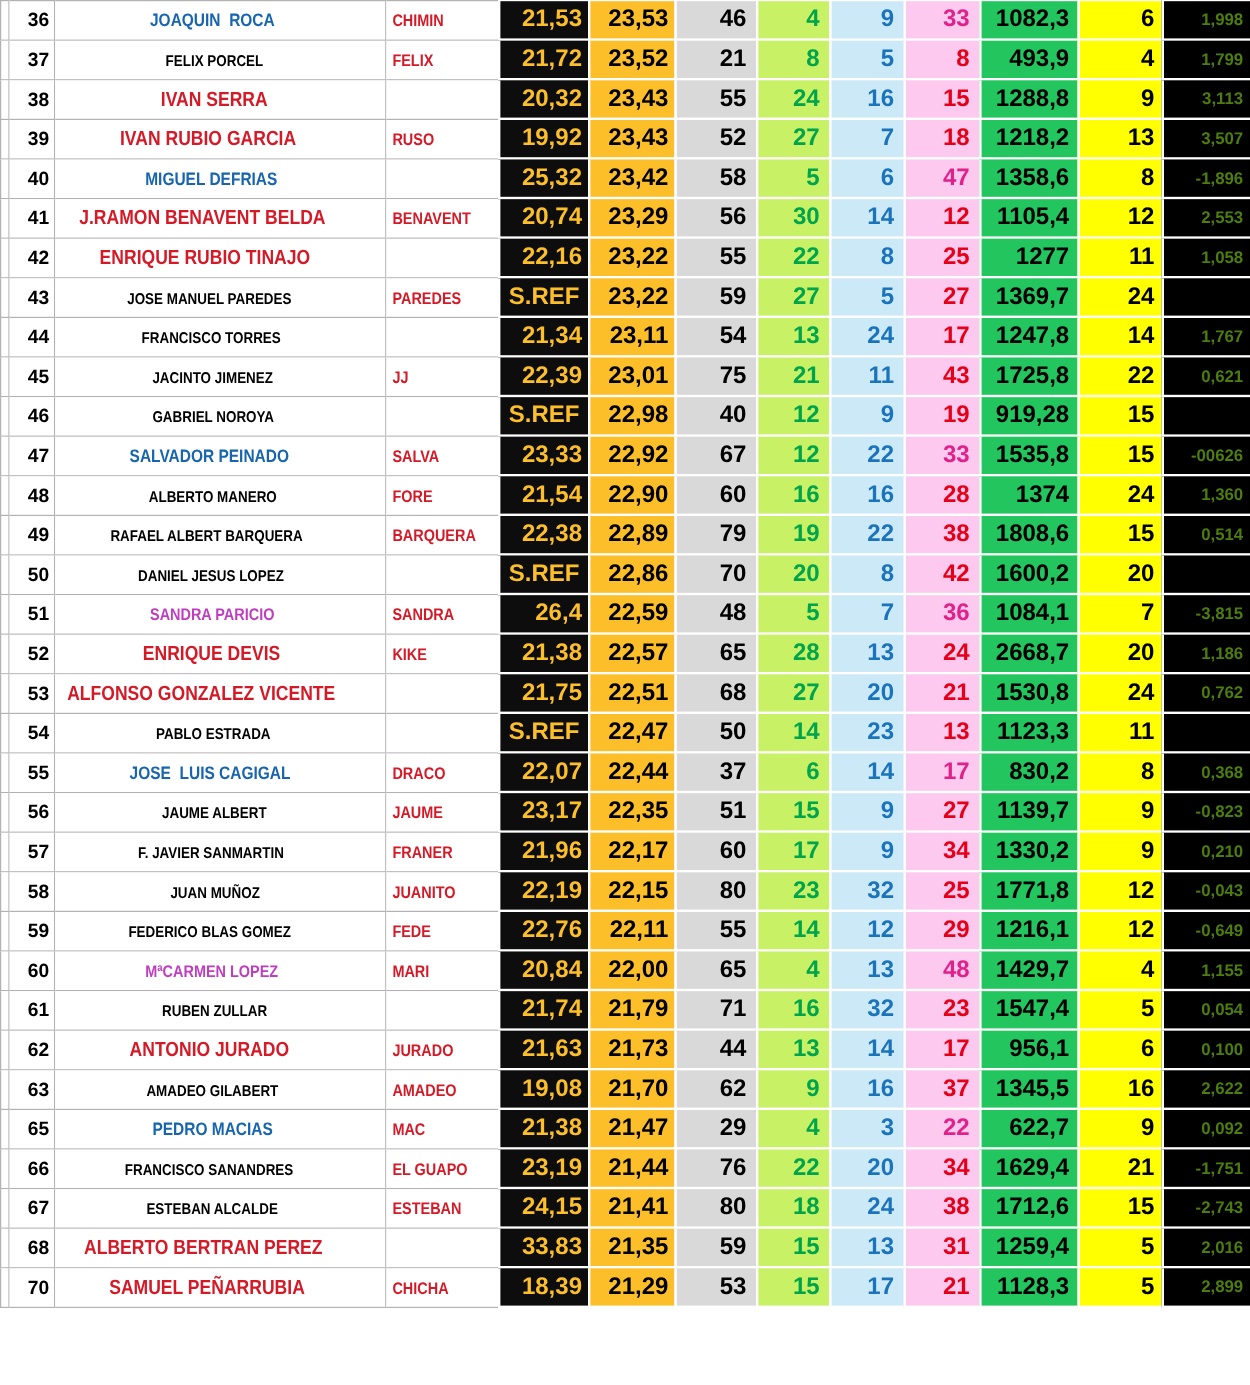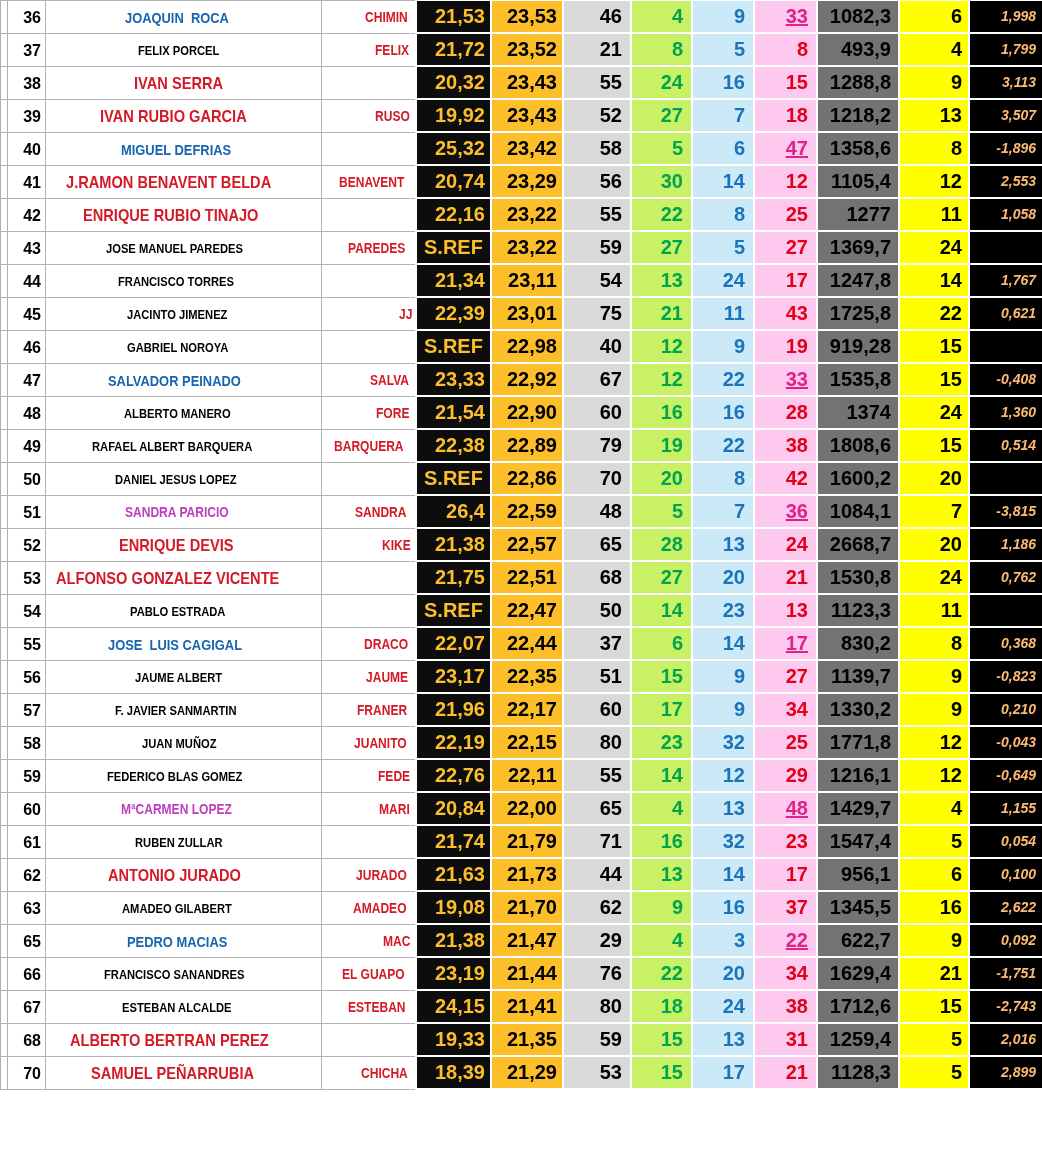--- a/index.html
+++ b/index.html
@@ -4,43 +4,43 @@
 <style>
   html,body{margin:0;padding:0;background:#ffffff;}
   body{width:1042px;font-family:"Liberation Sans",sans-serif;}
   table{border-collapse:separate;border-spacing:0;table-layout:fixed;width:1042px;}
   td{height:33px;box-sizing:border-box;overflow:hidden;padding:0;vertical-align:middle;font-weight:bold;line-height:31px;}
   
   td.wh{background:#ffffff;border-bottom:1px solid #b2b2b2;}
   td.edge{border-right:1px solid #b2b2b2;border-left:1px solid #b2b2b2;}
   td.rank{text-align:right;padding-right:4px;font-size:16px;color:#000;border-right:1px solid #b2b2b2;}
   td.name{text-align:center;padding-left:4px;border-right:1px solid #b2b2b2;}
-  td.nick{text-align:right;padding-left:5px;text-decoration:underline;}
+  td.nick{text-align:left;padding-left:5px;text-decoration:underline;}
   tr:first-child td.wh{border-top:1px solid #b2b2b2;}
   .nm{display:inline-block;transform:scaleX(0.86);transform-origin:0 50%;white-space:pre;}
   .n-blue{color:#1765ae;font-size:15px;}
   .n-red{color:#d41927;font-size:17px;}
   .n-magenta{color:#bf3dbf;font-size:14px;}
   .n-black{color:#000000;font-size:13px;}
   .nickTx{color:#d41927;font-size:14px;}
   
   td.num{font-size:20px;text-align:right;border-bottom:2px solid #ffffff;border-left:2px solid #ffffff;}
   tr:first-child td.num{border-top:1px solid #ffffff;}
   td.c4{background:#0d0d0d;color:#fcbf2a;padding-right:5px;}
   td.c4.sref{text-align:left;padding-left:7px;}
   td.c5{background:#fcbf2a;color:#000000;padding-right:5px;margin-left:47px;}
   td.c6{background:#d9d9d9;color:#000000;padding-right:8px;}
   td.c7{background:#c9f166;color:#00a44a;padding-right:8px;}
   td.c8{background:#cbe9f7;color:#1b74bb;padding-right:8px;}
   td.c9{background:#fdc9ef;padding-right:8px;}
   td.c9.pk-red{color:#e50019;}
-  td.c9.pk-magenta{color:#e0218a;text-decoration:underline;}
-  td.c10{background:#737373;color:#000000;padding-right:7px;}
+  td.c9.pk-magenta{color:#e0218a;}
+  td.c10{background:#22c55e;color:#000000;padding-right:7px;}
   td.c11{background:#ffff00;color:#000000;padding-right:6px;}
-  td.c12{background:#000000;color:#fdba74;font-size:14px;padding-right:6px;font-style:italic;}
+  td.c12{background:#000000;color:#4d7c0f;font-size:14px;padding-right:6px;}
 </style>
 </head>
 <body>
 
 <table>
   <colgroup>
     <col style="width:8px">
       <col style="width:38px">
       <col style="width:276px">
       <col style="width:93px">
@@ -226,21 +226,21 @@
     <td class="wh name"><span class="nm n-blue">SALVADOR PEINADO</span></td>
     <td class="wh nick"><span class="nm nickTx">SALVA</span></td>
     <td class="num c4">23,33</td>
     <td class="num c5">22,92</td>
     <td class="num c6">67</td>
     <td class="num c7">12</td>
     <td class="num c8">22</td>
     <td class="num c9 pk-magenta">33</td>
     <td class="num c10">1535,8</td>
     <td class="num c11">15</td>
-    <td class="num c12">-0,408</td>
+    <td class="num c12">-00626</td>
   </tr>
       <tr>
     <td class="wh edge"></td>
     <td class="wh rank">48</td>
     <td class="wh name"><span class="nm n-black">ALBERTO MANERO</span></td>
     <td class="wh nick"><span class="nm nickTx">FORE</span></td>
     <td class="num c4">21,54</td>
     <td class="num c5">22,90</td>
     <td class="num c6">60</td>
     <td class="num c7">16</td>
@@ -518,21 +518,21 @@
     <td class="num c9 pk-red">38</td>
     <td class="num c10">1712,6</td>
     <td class="num c11">15</td>
     <td class="num c12">-2,743</td>
   </tr>
       <tr>
     <td class="wh edge"></td>
     <td class="wh rank">68</td>
     <td class="wh name"><span class="nm n-red">ALBERTO BERTRAN PEREZ</span></td>
     <td class="wh nick"><span class="nm nickTx"></span></td>
-    <td class="num c4">19,33</td>
+    <td class="num c4">33,83</td>
     <td class="num c5">21,35</td>
     <td class="num c6">59</td>
     <td class="num c7">15</td>
     <td class="num c8">13</td>
     <td class="num c9 pk-red">31</td>
     <td class="num c10">1259,4</td>
     <td class="num c11">5</td>
     <td class="num c12">2,016</td>
   </tr>
       <tr>

